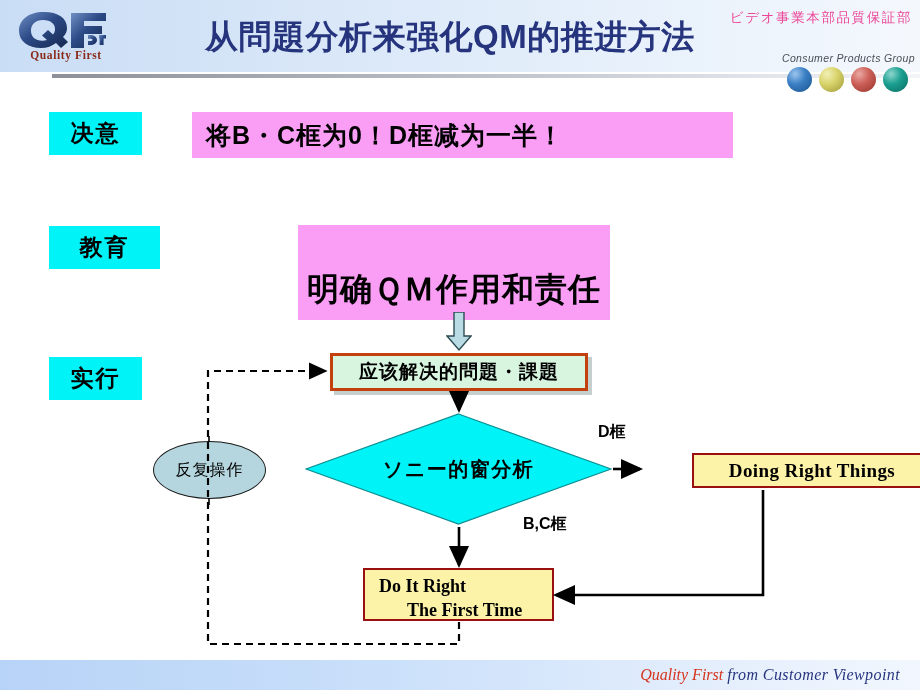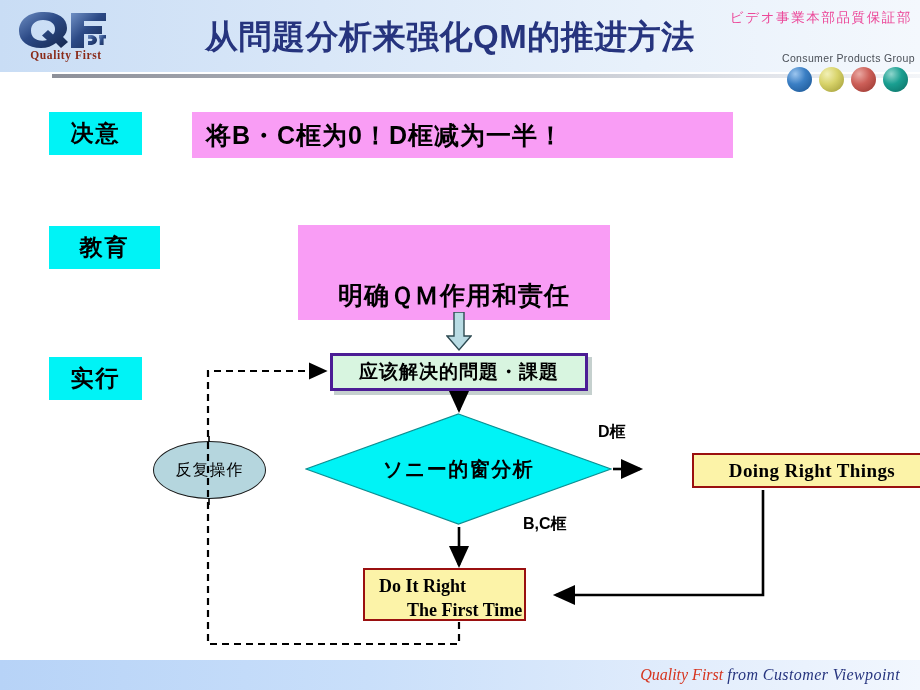--- a/index.html
+++ b/index.html
@@ -77,20 +77,21 @@
     font-size: 13.5px;
     color: #ec4899;
     letter-spacing: 1.6px;
     white-space: nowrap;
   }
   .cpg {
     position: absolute;
     left: 782px; top: 52px;
     width: 130px;
     text-align: center;
+    font-style: italic;
   }
   .cpg-label {
     font-size: 10.5px;
     color: #4a4f57;
     letter-spacing: 0.35px;
     white-space: nowrap;
   }
   .spheres {
     margin-top: 3px;
     display: flex;
@@ -134,41 +135,41 @@
   #resolve-box {
     left: 192px; top: 112px;
     width: 527px; height: 46px;
     font-size: 25px;
     padding-left: 14px;
     letter-spacing: 1px;
   }
   #educate-box {
     left: 298px; top: 225px;
     width: 312px; height: 87px;
-    font-size: 25px;
+    font-size: 32px;
     justify-content: center;
     letter-spacing: 1px;
     align-items: flex-end;
     padding-bottom: 8px;
   }
 
   
   .block-arrow {
     position: absolute;
     left: 446px; top: 312px;
     width: 26px; height: 40px;
   }
 
   
   #problem-box {
     position: absolute;
     left: 330px; top: 353px;
     width: 258px; height: 38px;
     background: #d8f5e0;
-    border: 3px solid #4c1d95;
+    border: 3px solid #c2410c;
     box-shadow: 4px 4px 0 rgba(150,170,165,0.55);
     color: #000000;
     font-size: 19px;
     font-weight: bold;
     display: flex;
     align-items: center;
     justify-content: center;
     letter-spacing: 1px;
     box-sizing: border-box;
   }
@@ -224,21 +225,21 @@
     width: 240px; height: 35px;
     font-size: 19px;
     display: flex;
     align-items: center;
     justify-content: center;
     letter-spacing: 0.4px;
     margin-left: 48px;
   }
   #do-it-right {
     left: 363px; top: 568px;
-    width: 163px; height: 53px;
+    width: 191px; height: 53px;
     font-size: 18px;
     padding: 4px 0 0 14px;
     line-height: 1.35;
   }
   #do-it-right .l2 { padding-left: 28px; }
 
   
   .branch-label {
     position: absolute;
     font-size: 16px;

